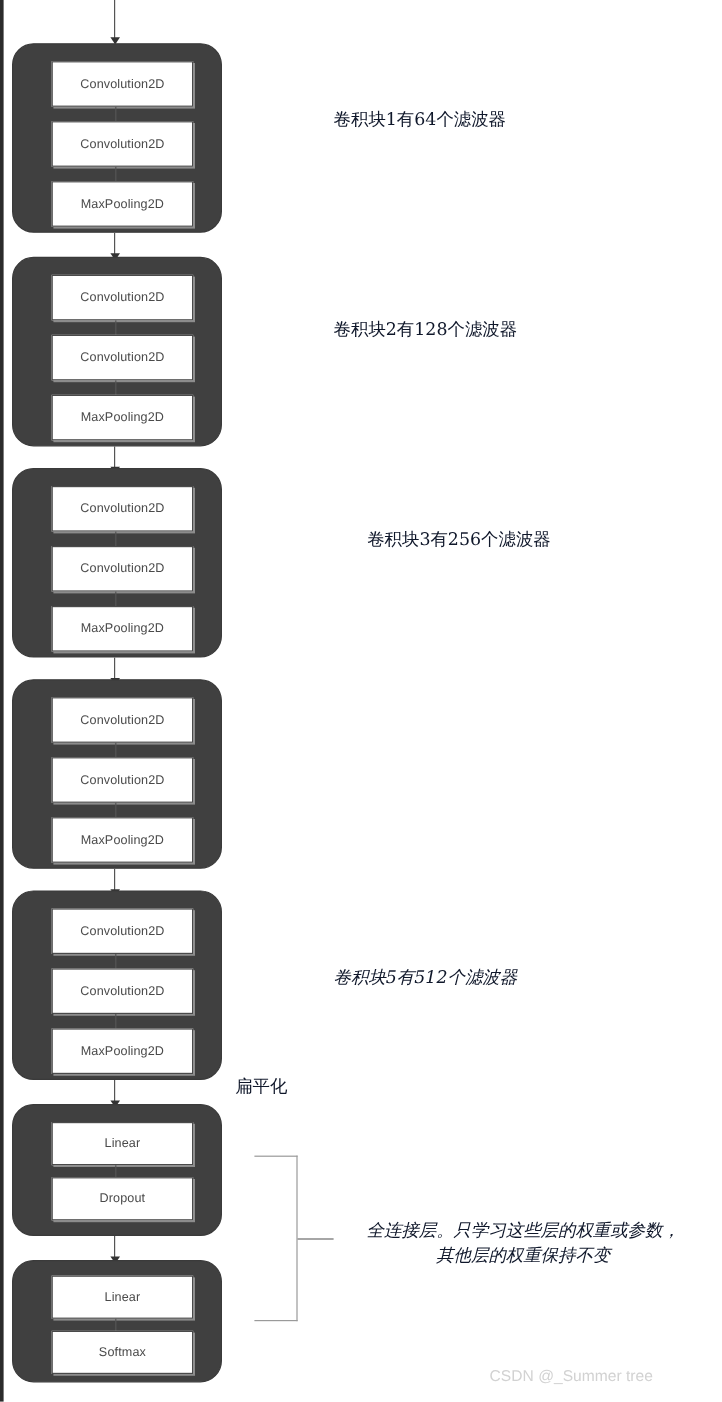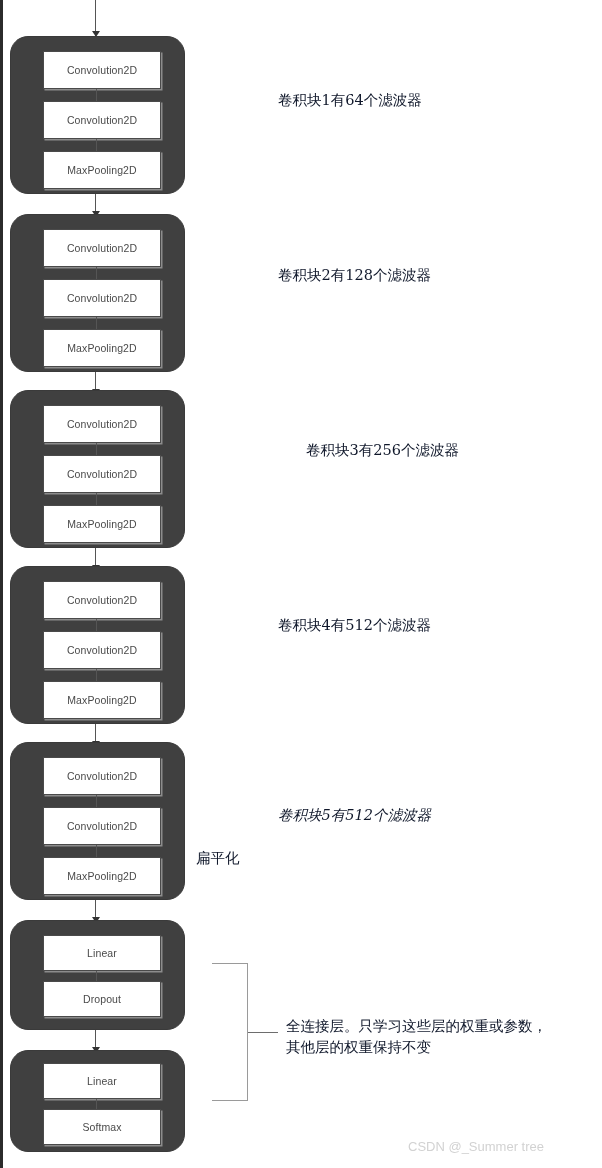--- a/index.html
+++ b/index.html
@@ -81,21 +81,23 @@
   
   .note {
     position: absolute;
     font-family: "DejaVu Serif", "Liberation Serif", serif;
     font-size: 14.5px;
     color: #0f172a;
     white-space: nowrap;
     line-height: 1.45;
   }
   .note.centered {
+    text-align: center;
     white-space: normal;
+    font-style: italic;
   }
 
   
   .bracket {
     position: absolute;
     box-sizing: border-box;
     border: 1px solid #9a9a9a;
     border-left: none;
   }
   .bracket-stem {
@@ -178,41 +180,40 @@
     </div>
     <div class="conn" style="left:85px; top:52px; height:18px;"></div>
     <div class="layer" style="left:32px; top:64px; width:118px; height:38px;">
       <span>Convolution2D</span>
     </div>
     <div class="conn" style="left:85px; top:102px; height:18px;"></div>
     <div class="layer" style="left:32px; top:114px; width:118px; height:38px;">
       <span>MaxPooling2D</span>
     </div>
   </div>
-  <div class="note" style="left:278px; top:615px;">卷积块4有512个滤波器</div>
 
   <div class="conn" style="left:95px; top:724px; height:22px;"></div>
 
   <div class="block" style="left:10px; top:742px; width:175px; height:158px;">
     <div class="layer" style="left:32px; top:14px; width:118px; height:38px;">
       <span>Convolution2D</span>
     </div>
     <div class="conn" style="left:85px; top:52px; height:18px;"></div>
     <div class="layer" style="left:32px; top:64px; width:118px; height:38px;">
       <span>Convolution2D</span>
     </div>
     <div class="conn" style="left:85px; top:102px; height:18px;"></div>
     <div class="layer" style="left:32px; top:114px; width:118px; height:38px;">
       <span>MaxPooling2D</span>
     </div>
   </div>
   <div class="note" style="left:278px; top:805px;font-style:italic;">卷积块5有512个滤波器</div>
 
   <div class="conn" style="left:95px; top:900px; height:22px;"></div>
-  <div class="note" style="left:196px; top:848px;">扁平化</div>
+  <div class="note" style="left:196px; top:896px;">扁平化</div>
 
   <div class="block" style="left:10px; top:920px; width:175px; height:110px;">
     <div class="layer" style="left:32px; top:14px; width:118px; height:36px;">
       <span>Linear</span>
     </div>
     <div class="conn" style="left:85px; top:50px; height:16px;"></div>
     <div class="layer" style="left:32px; top:60px; width:118px; height:36px;">
       <span>Dropout</span>
     </div>
   </div>

